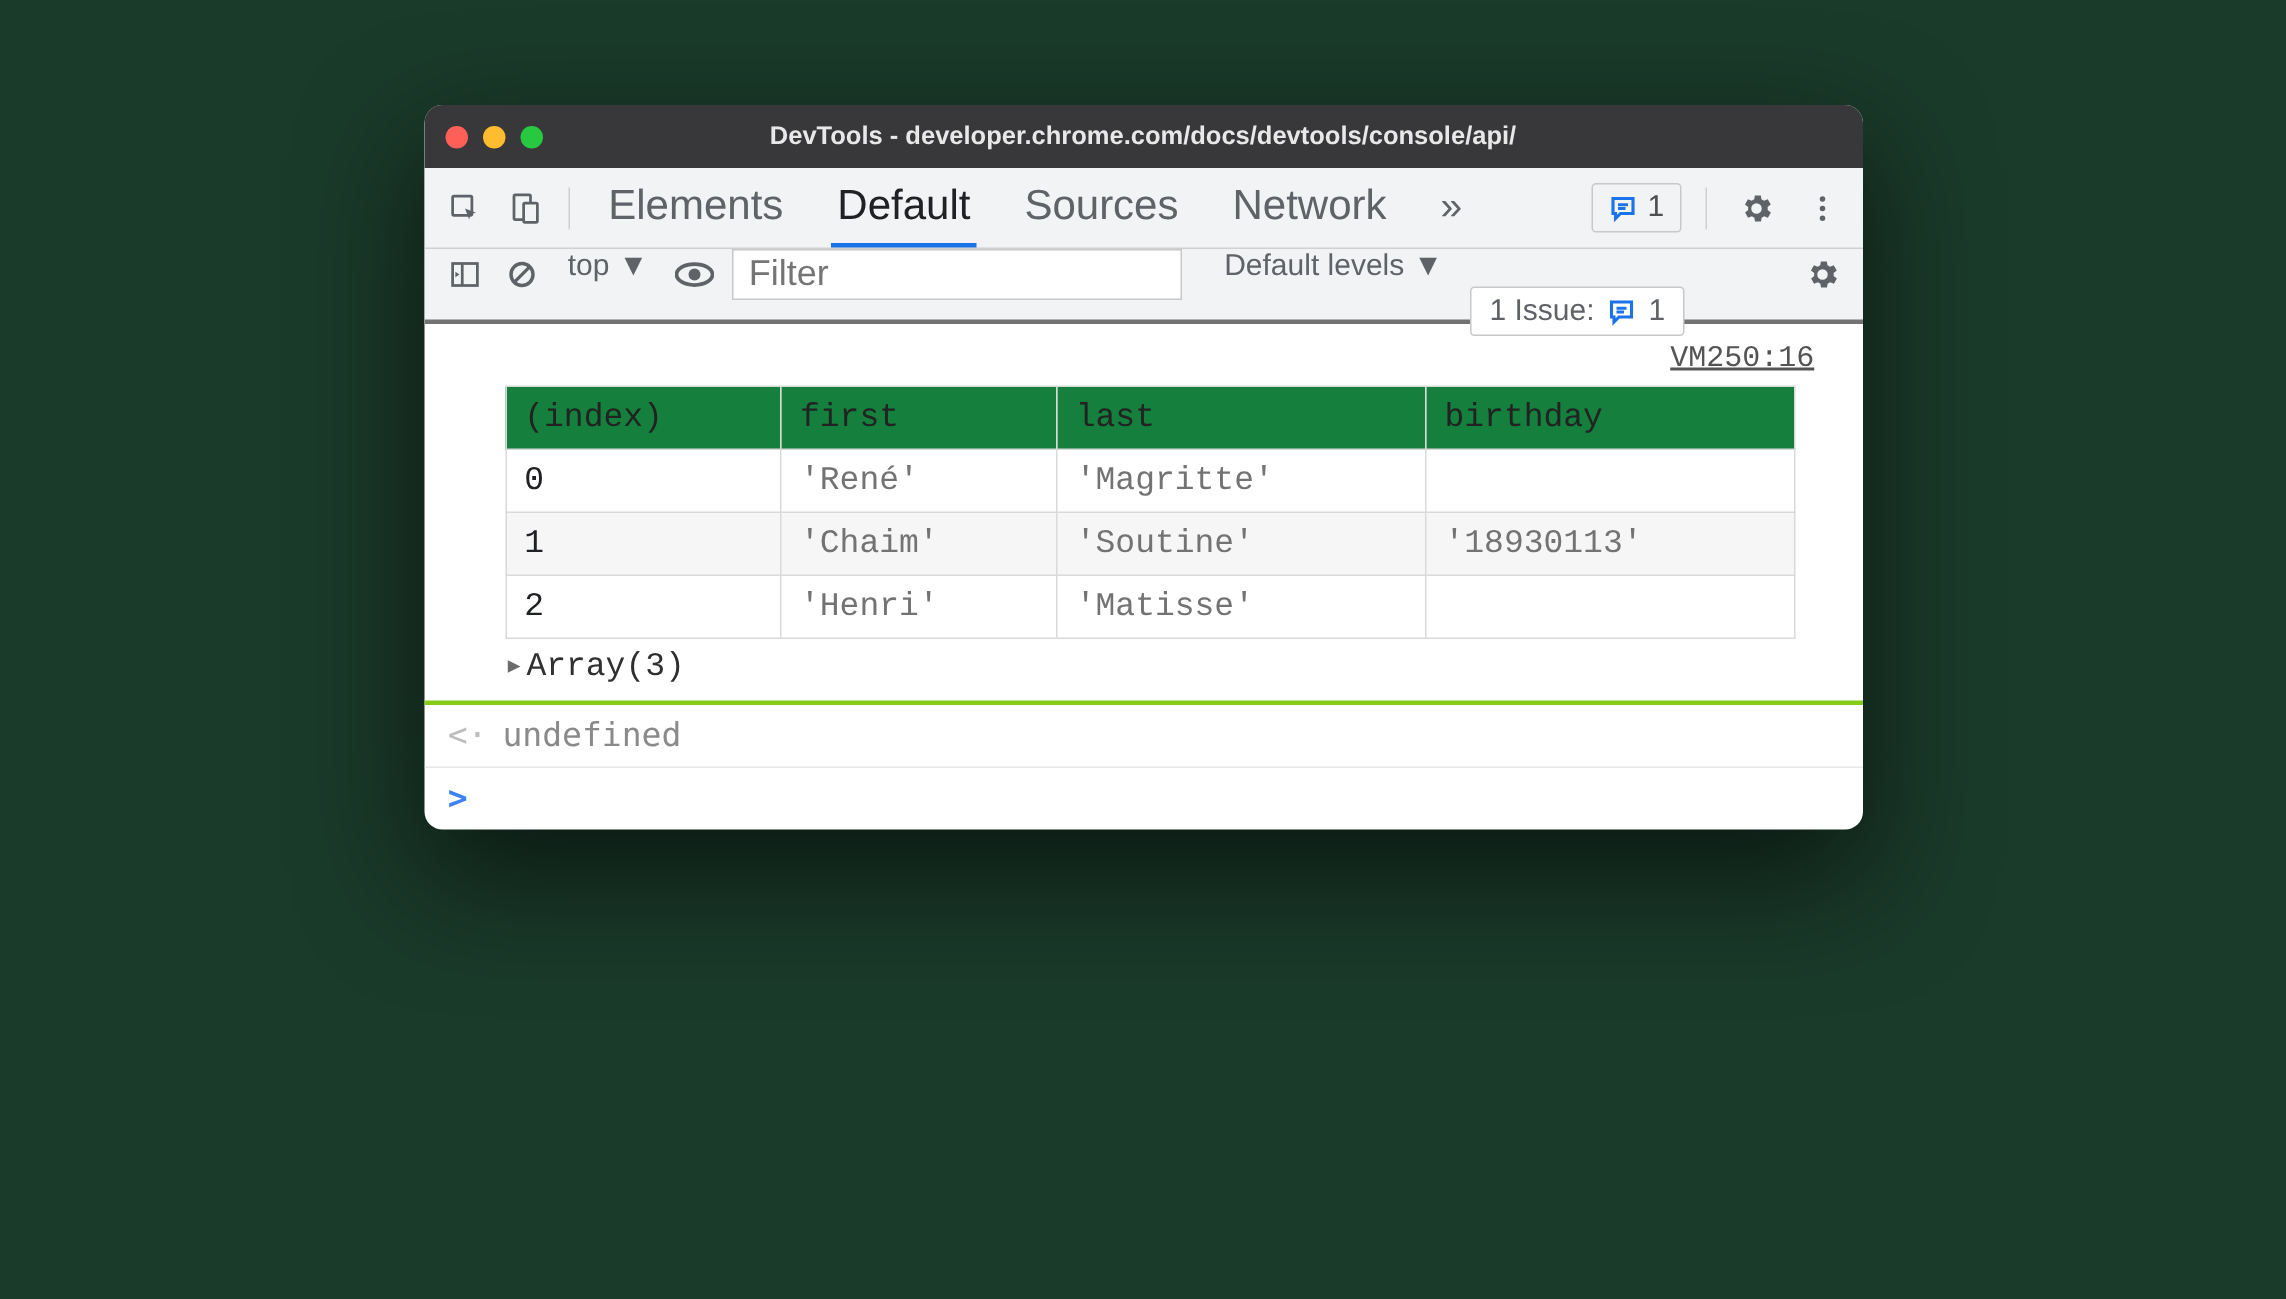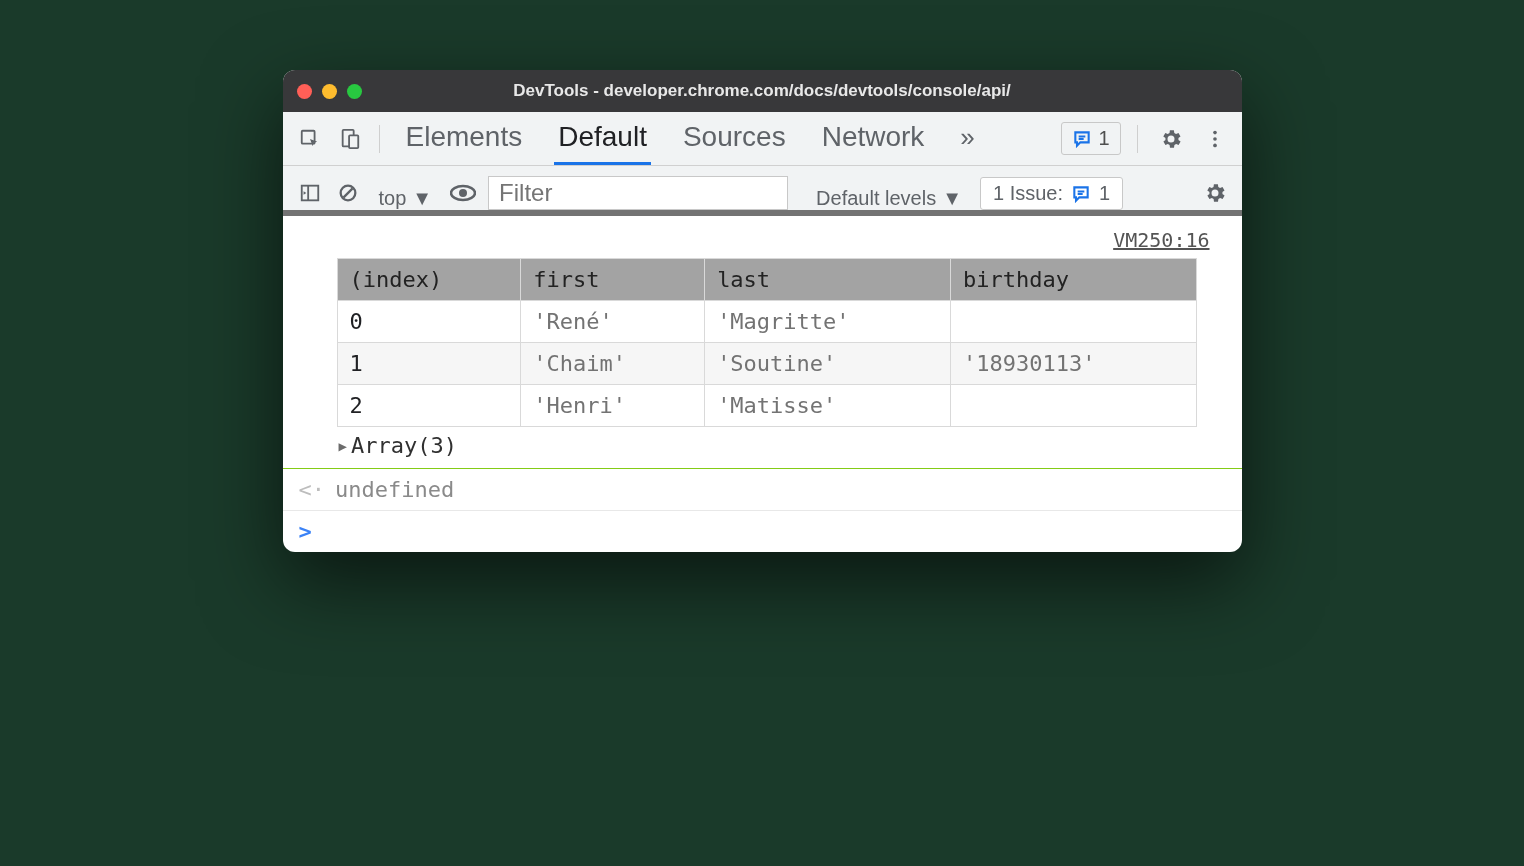--- a/index.html
+++ b/index.html
@@ -55,47 +55,47 @@
     border-bottom: 3px solid transparent; padding: 0 4px; cursor: pointer;
   }
   .tab.active { color: #202124; border-bottom-color: #1a73e8; font-weight: 500; }
   .toolbar-right { margin-left: auto; display: flex; align-items: center; gap: 10px; }
   .issues-pill {
     display: inline-flex; align-items: center; gap: 6px;
     border: 1px solid #c8c8c8; border-radius: 3px; padding: 4px 10px;
     font-size: 20px; color: #4f4f4f;
   }
   .filterbar {
-    display:flex; align-items:flex-end; height:50px;
-    background:#f1f3f4; border-bottom:6px solid #737373;
+    display:flex; align-items:flex-start; height:50px;
+    background:#f1f3f4; border-bottom:3px solid #737373;
     padding:0 10px; gap:4px; font-size:20px; color:#5f6368;
   }
   .ctx { display:flex; align-items:center; gap:6px; padding:0 6px; cursor:pointer; }
   .filter-input {
     width: 300px; height: 34px; border:1px solid #c8c8c8; background:#fff;
     font-size: 24px; padding: 0 10px; color:#5f6368;
   }
   .levels { display:flex; align-items:center; gap:6px; padding:0 10px; cursor:pointer; }
   .issues-box {
     display:flex; align-items:center; gap:8px; border:1px solid #c8c8c8;
     border-radius:3px; padding:4px 12px; background:#fff; cursor:pointer;margin-top:25px;
   }
   .console-body { font-family: ui-monospace, Menlo, Consolas, monospace; font-size: 22px; }
   .command-row { background:#eef3fb; padding: 6px 20px 12px 54px; border-bottom:1px solid #e8e8e8; color:#202124; }
-  .output-row { padding: 6px 18px 10px 54px; border-bottom:1px solid #84cc16; }
+  .output-row { padding: 6px 18px 10px 54px; border-bottom:3px solid #84cc16;font-family:Liberation Mono, monospace; }
   .source-link { float:right; font-size:20px; color:#545454; text-decoration: underline; margin: 6px 14px 6px 0; cursor:pointer; }
   .clearfix::after { content:""; display:table; clear:both; }
   table.ct {
     width: 97%; margin: 4px 0 6px 0; border-collapse: collapse; background:#fff;
     border: 1px solid #d4d4d4;
   }
   table.ct th, table.ct td {
     border: 1px solid #d9d9d9; text-align:left; padding: 8px 12px; font-weight: normal;
   }
-  table.ct th { background:#a3a3a3; color:#222;margin-top:45px; }
+  table.ct th { background:#15803d; color:#222;margin-top:45px; }
   table.ct tr:nth-child(even) td { background:#f6f6f6; }
   table.ct td.idx { color:#202124; }
   table.ct td.str { color:#737373; }
   .expand-row { display:flex; align-items:center; gap:4px; color:#303030; padding-left: 2px; }
   .expand-row .tri { font-size:14px; color:#6b6b6b; }
   .undef-row { display:flex; align-items:center; gap:10px; padding:8px 16px; border-bottom:1px solid #e8e8e8; font-family: ui-monospace, Menlo, monospace; font-size:22px; color:#8a8a8a; }
   .prompt-row { display:flex; align-items:center; gap:10px; padding:8px 16px; font-family: ui-monospace, Menlo, monospace; font-size:22px; }
   .prompt-row .caret { color:#3b82f6; font-weight:bold; }
   svg { display:block; }
 </style>

